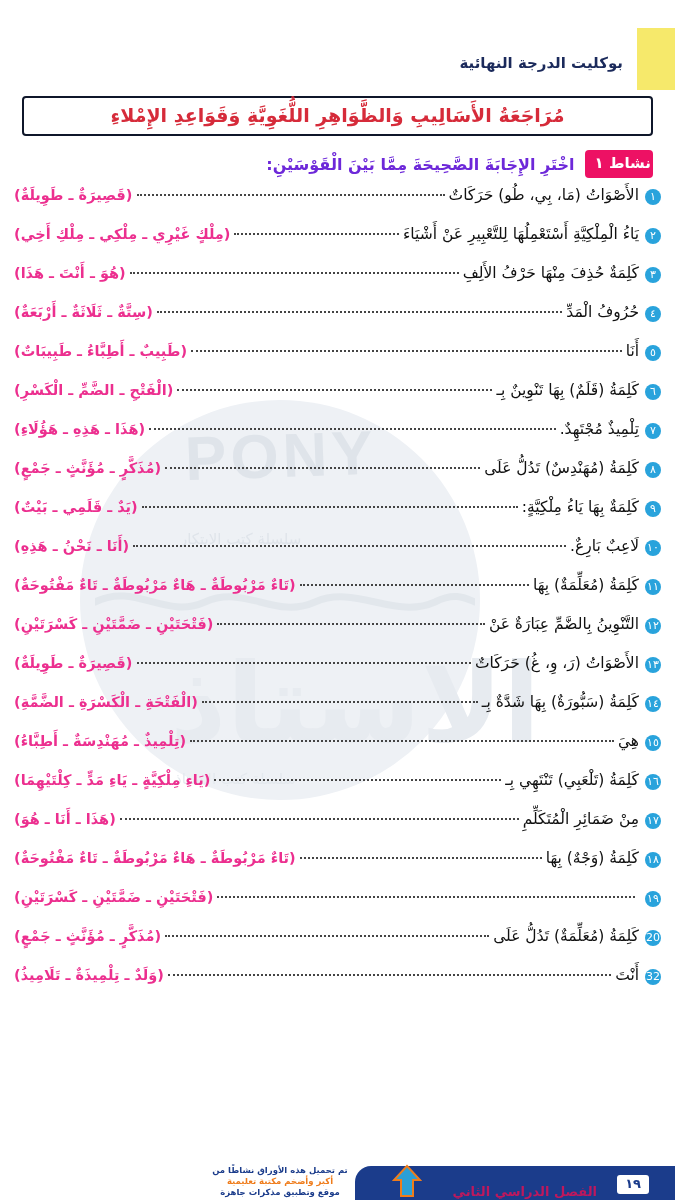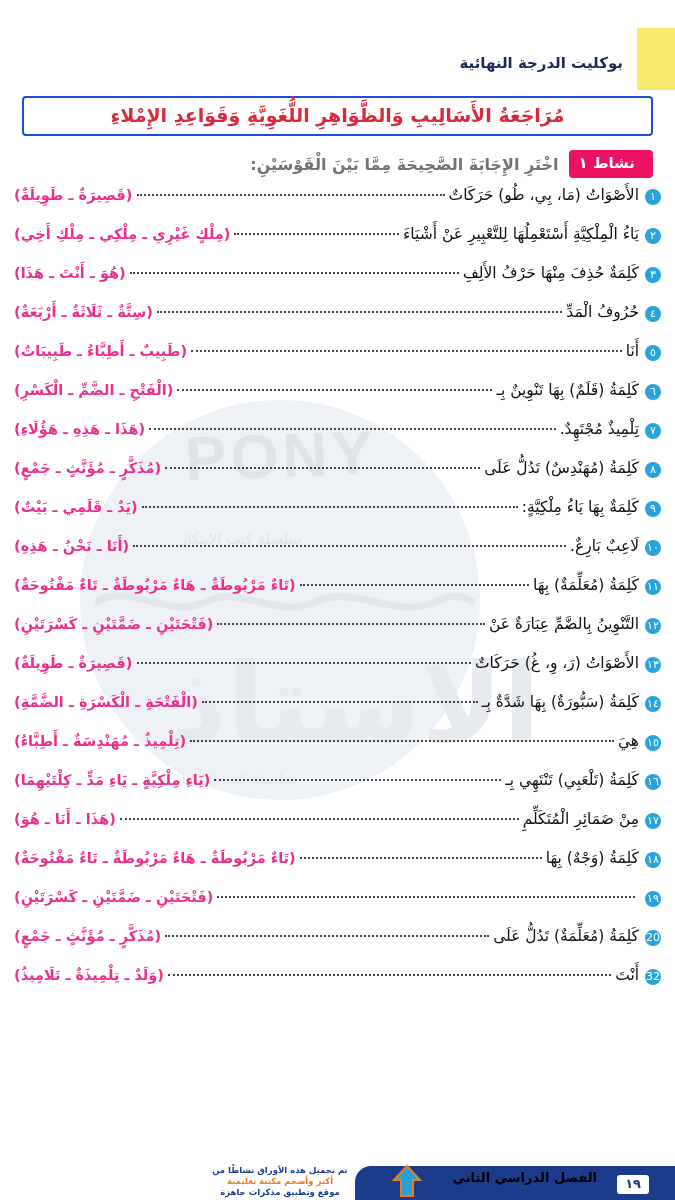--- a/index.html
+++ b/index.html
@@ -85,21 +85,21 @@
     color: #1b2a5b;
   }
 
   
   .main-title-wrap {
     position: relative;
     z-index: 2;
     margin: 6px 22px 0 22px;
   }
   .main-title {
-    border: 2px solid #1d4ed8;
+    border: 2px solid #0f172a;
     border-radius: 4px;
     background: #ffffff;
     text-align: center;
     padding: 6px 4px 8px 4px;
     color: #d62b3a;
     font-size: 19px;
     font-weight: bold;
     letter-spacing: 0px;
   }
 
@@ -112,27 +112,27 @@
     justify-content: flex-start;
     margin: 14px 22px 6px 22px;
     gap: 10px;
   }
   .activity-badge {
     background: #ed1164;
     color: #fff;
     font-size: 15px;
     font-weight: bold;
     border-radius: 4px;
-    padding: 4px 18px 6px 10px;
+    padding: 4px 2px 6px 10px;
     white-space: nowrap;
   }
   .activity-text {
     font-size: 16px;
     font-weight: bold;
-    color: #737373;
+    color: #6d28d9;
   }
 
   
   .questions {
     position: relative;
     z-index: 2;
     margin: 2px 14px 0 14px;
   }
   .q-row {
     display: flex;
@@ -189,22 +189,22 @@
   }
   .foot-blue {
     position: absolute;
     right: 0; bottom: 0;
     width: 320px; height: 34px;
     background: #1b3c8b;
     border-top-left-radius: 16px;
   }
   .foot-term {
     position: absolute;
-    right: 78px; bottom: 15px;
-    color: #000000;
+    right: 78px; bottom: 1px;
+    color: #be185d;
     font-size: 13px;
     font-weight: bold;
   }
   .foot-pagebox {
     position: absolute;
     right: 26px; bottom: 6px;
     background: #ffffff;
     color: #1b3c8b;
     font-size: 13px;
     font-weight: bold;

